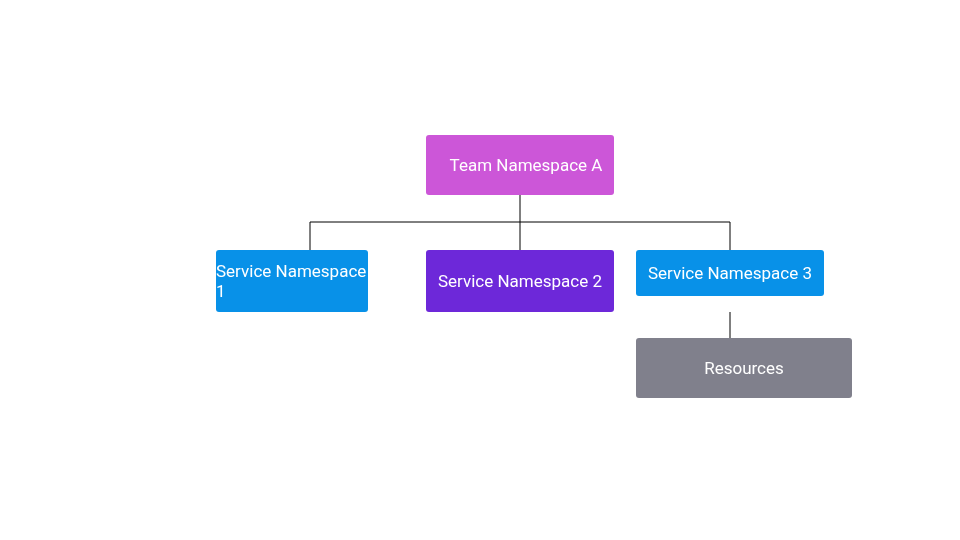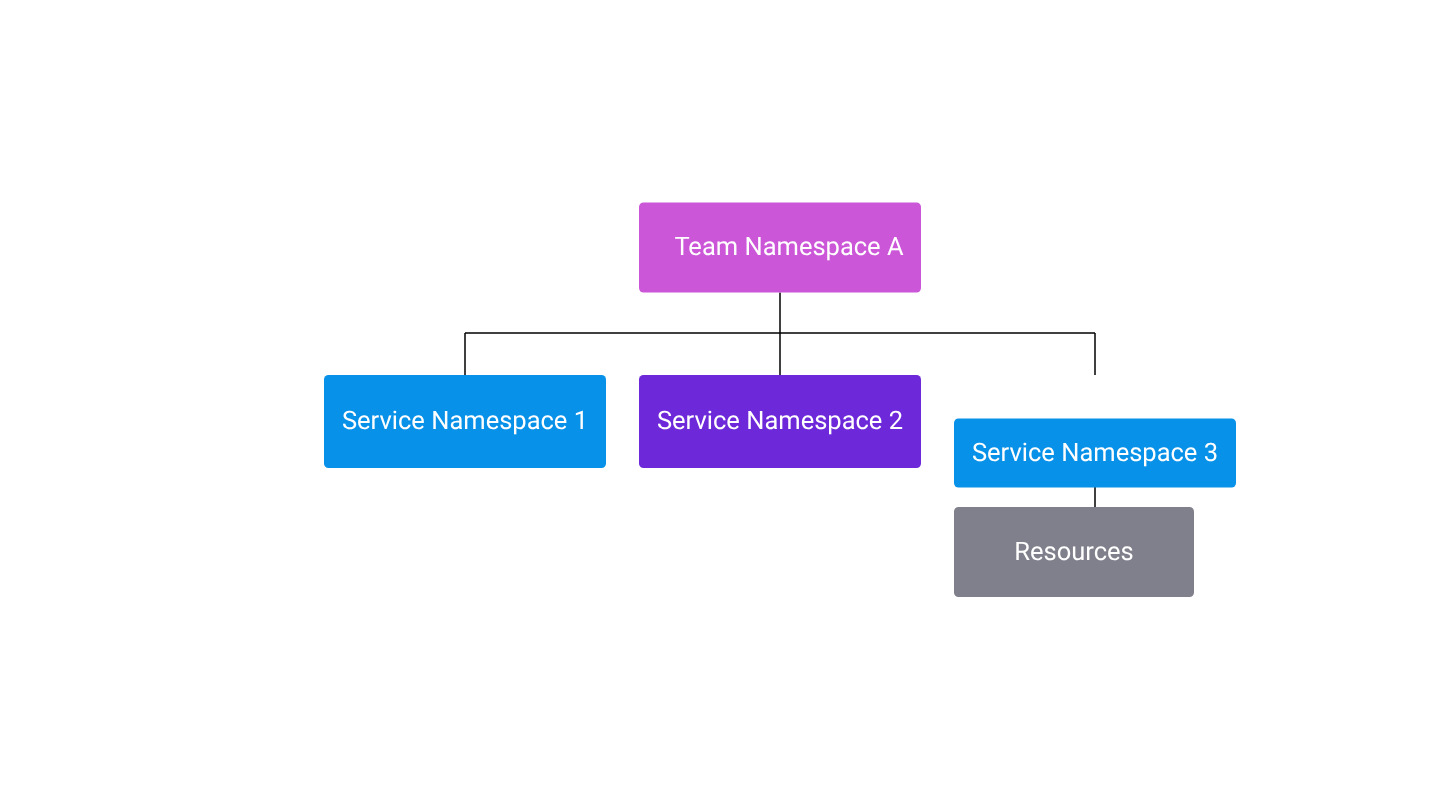--- a/index.html
+++ b/index.html
@@ -30,43 +30,42 @@
       left: 426px;
       top: 135px;
       width: 188px;
       height: 60px;
       background: #cc56d8;
       padding-left: 12px;
     }
     .box-service-1 {
       left: 216px;
       top: 250px;
-      width: 188px;
+      width: 152px;
       height: 62px;
       background: #0891e8;
     }
     .box-service-2 {
       left: 426px;
       top: 250px;
       width: 188px;
       height: 62px;
       background: #6d28d9;
     }
     .box-service-3 {
       left: 636px;
       top: 250px;
       width: 188px;
       height: 46px;
       background: #0891e8;
-      margin-top: 29px;
     }
     .box-resources {
       left: 636px;
       top: 338px;
-      width: 160px;
+      width: 216px;
       height: 60px;
       background: #80808c;
     }
     .connectors {
       position: absolute;
       top: 0;
       left: 0;
       width: 960px;
       height: 540px;
       pointer-events: none;

